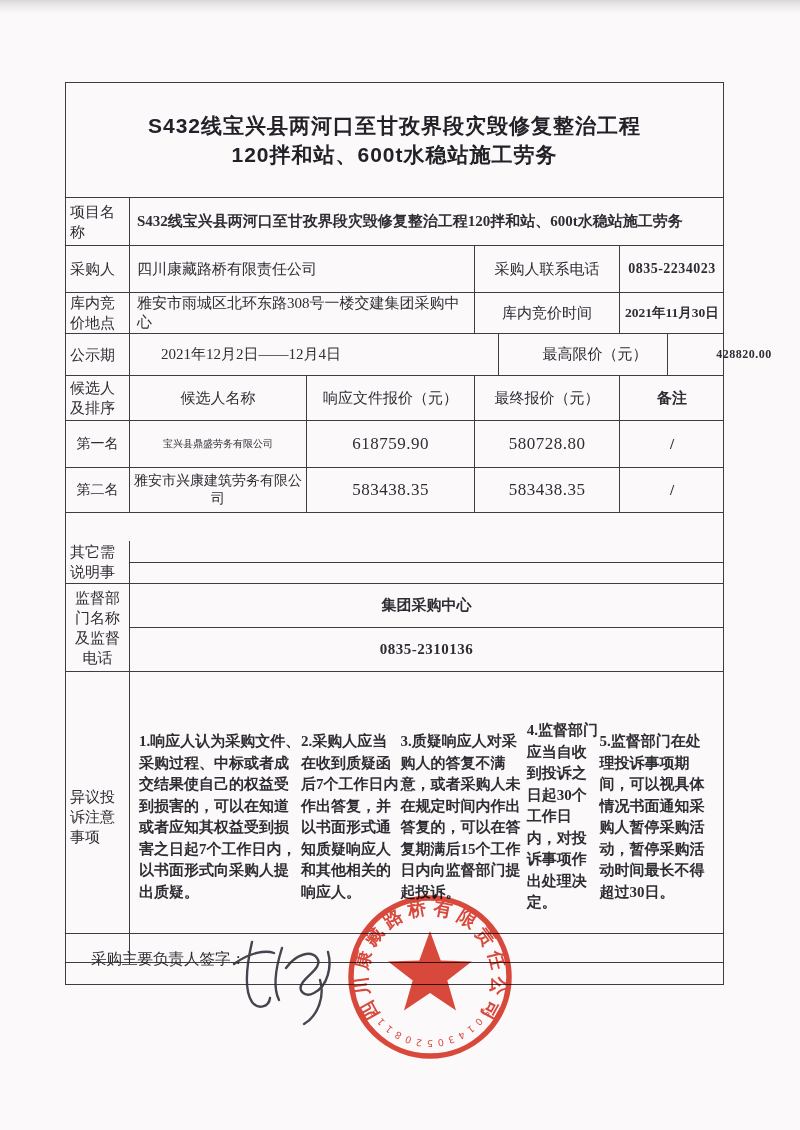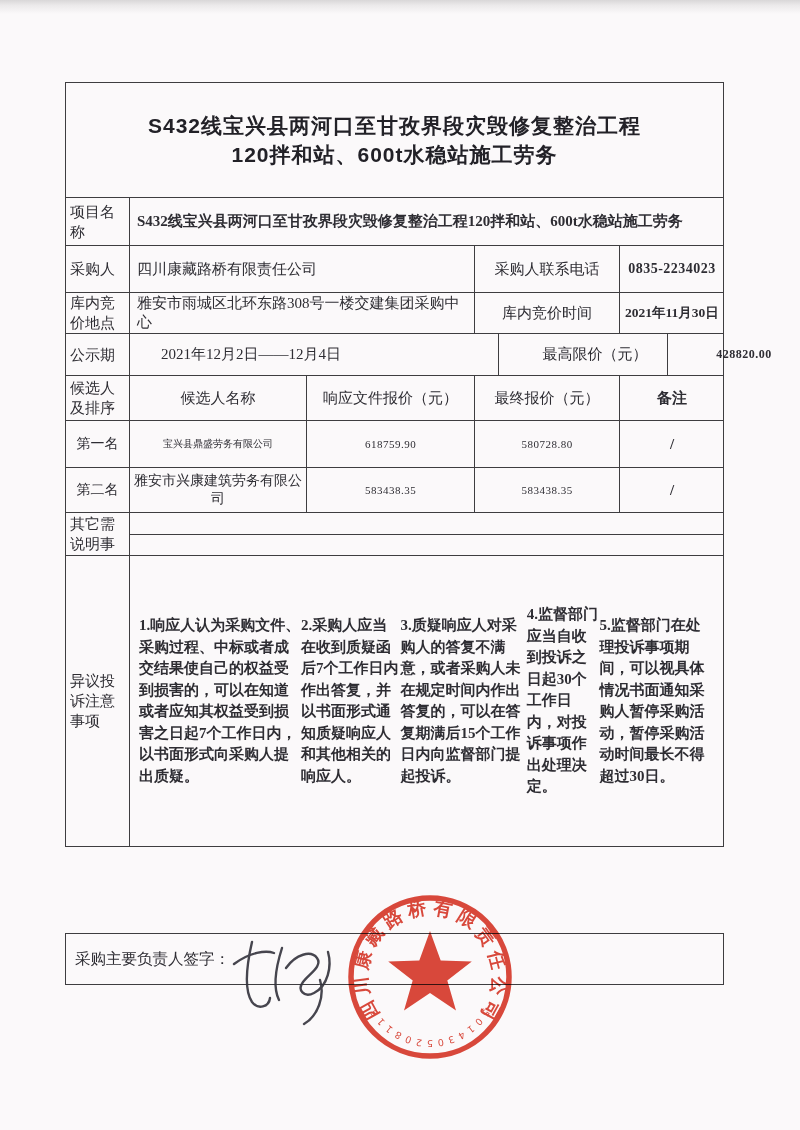--- a/index.html
+++ b/index.html
@@ -22,57 +22,57 @@
   }
   .row { display:flex; border-bottom:1.4px solid #3e3d40; }
   .row:last-child { border-bottom:none; }
   .cell { border-right:1.4px solid #3e3d40; display:flex; align-items:center; overflow:hidden; }
   .cell:last-child { border-right:none;font-weight:bold; }
   .wrap { white-space:pre-line; }
   .lab { width:64px; flex:0 0 64px; padding-left:4px; font-size:15px; line-height:20px; }
   .lab.center { padding-left:0; justify-content:center; text-align:center; }
   .val { padding-left:7px; font-size:15px; }
   .ctr { justify-content:center; text-align:center; padding-left:0; }
-  .num { font-size:11px; letter-spacing:.5px; }
+  .num { font-size:17px; letter-spacing:.5px; }
 
   .r-title { height:115px; flex-direction:column; justify-content:center; align-items:center; }
   .r-title .tl {
     font-family:"Liberation Sans","DejaVu Sans",sans-serif;
     font-weight:700; font-size:21px; line-height:29px; color:#222127;
     letter-spacing:1px; text-align:center;
   }
   .r-project { height:48px; }
   .r-purchaser { height:47px; }
   .r-location { height:41px; }
   .r-publicity { height:42px;gap:24px; }
   .r-chead { height:45px; }
   .r-chead .cell { font-size:15px; }
   .r-cand1 { height:47px; }
   .r-cand2 { height:45px; }
-  .r-other { height:43px; }
+  .r-other { height:43px;margin-top:28px; }
   .r-super { height:88px; }
   .r-notes { height:290px; }
 
   .c-w345 { width:345px; flex:0 0 345px; }
   .c-w145 { width:145px; flex:0 0 145px; }
   .c-w104 { width:104px; flex:0 0 104px; }
   .c-w177 { width:177px; flex:0 0 177px; }
   .c-w168 { width:168px; flex:0 0 168px; }
 
   .stack { flex-direction:column; align-items:stretch; padding:0; }
   .substack { flex:1; display:flex; align-items:center; justify-content:center; text-align:center; font-size:15px; }
   .substack.divider { border-bottom:1.4px solid #3e3d40; }
 
   .notes-body { flex:1; display:flex; flex-direction:row; justify-content:center; padding:8px 10px 8px 9px; }
   .notes-body .item { font-size:15px; line-height:21.5px; text-align:left; }
 
   .sign-box {
     position:absolute; left:65px; top:933px; width:659px; height:52px;
     border:1.6px solid #3e3d40; border-top:1.4px solid #3e3d40;
-    display:flex; align-items:center; padding-left:9px; font-size:15.5px;text-align:right;
+    display:flex; align-items:center; padding-left:25px; font-size:15.5px;text-align:right;
   }
   .signature-svg { position:absolute; left:212px; top:928px; z-index:3; }
   .seal-svg { position:absolute; left:330px; top:877px; z-index:4; mix-blend-mode:multiply; opacity:.92; }
 </style>
 </head>
 <body>
 
 <div class="scan-edge-top"></div>
 
 <div class="doc-table">
@@ -137,20 +137,30 @@
 
   <div class="row r-other">
     <div class="cell lab wrap">其它需
 说明事</div>
     <div class="cell stack" style="flex:1">
       <div class="substack divider"></div>
       <div class="substack"></div>
     </div>
   </div>
 
+  <div class="row r-super">
+    <div class="cell lab wrap center">监督部
+门名称
+及监督
+电话</div>
+    <div class="cell stack" style="flex:1">
+      <div class="substack divider">集团采购中心</div>
+      <div class="substack num" style="font-size:15px">0835-2310136</div>
+    </div>
+  </div>
 
   <div class="row r-notes">
     <div class="cell lab wrap">异议投
 诉注意
 事项</div>
     <div class="cell notes-body" style="flex:1">
       <div class="item">1.响应人认为采购文件、采购过程、中标或者成交结果使自己的权益受到损害的，可以在知道或者应知其权益受到损害之日起7个工作日内，以书面形式向采购人提出质疑。</div>
       <div class="item">2.采购人应当在收到质疑函后7个工作日内作出答复，并以书面形式通知质疑响应人和其他相关的响应人。</div>
       <div class="item">3.质疑响应人对采购人的答复不满意，或者采购人未在规定时间内作出答复的，可以在答复期满后15个工作日内向监督部门提起投诉。</div>
       <div class="item">4.监督部门应当自收到投诉之日起30个工作日内，对投诉事项作出处理决定。</div>

